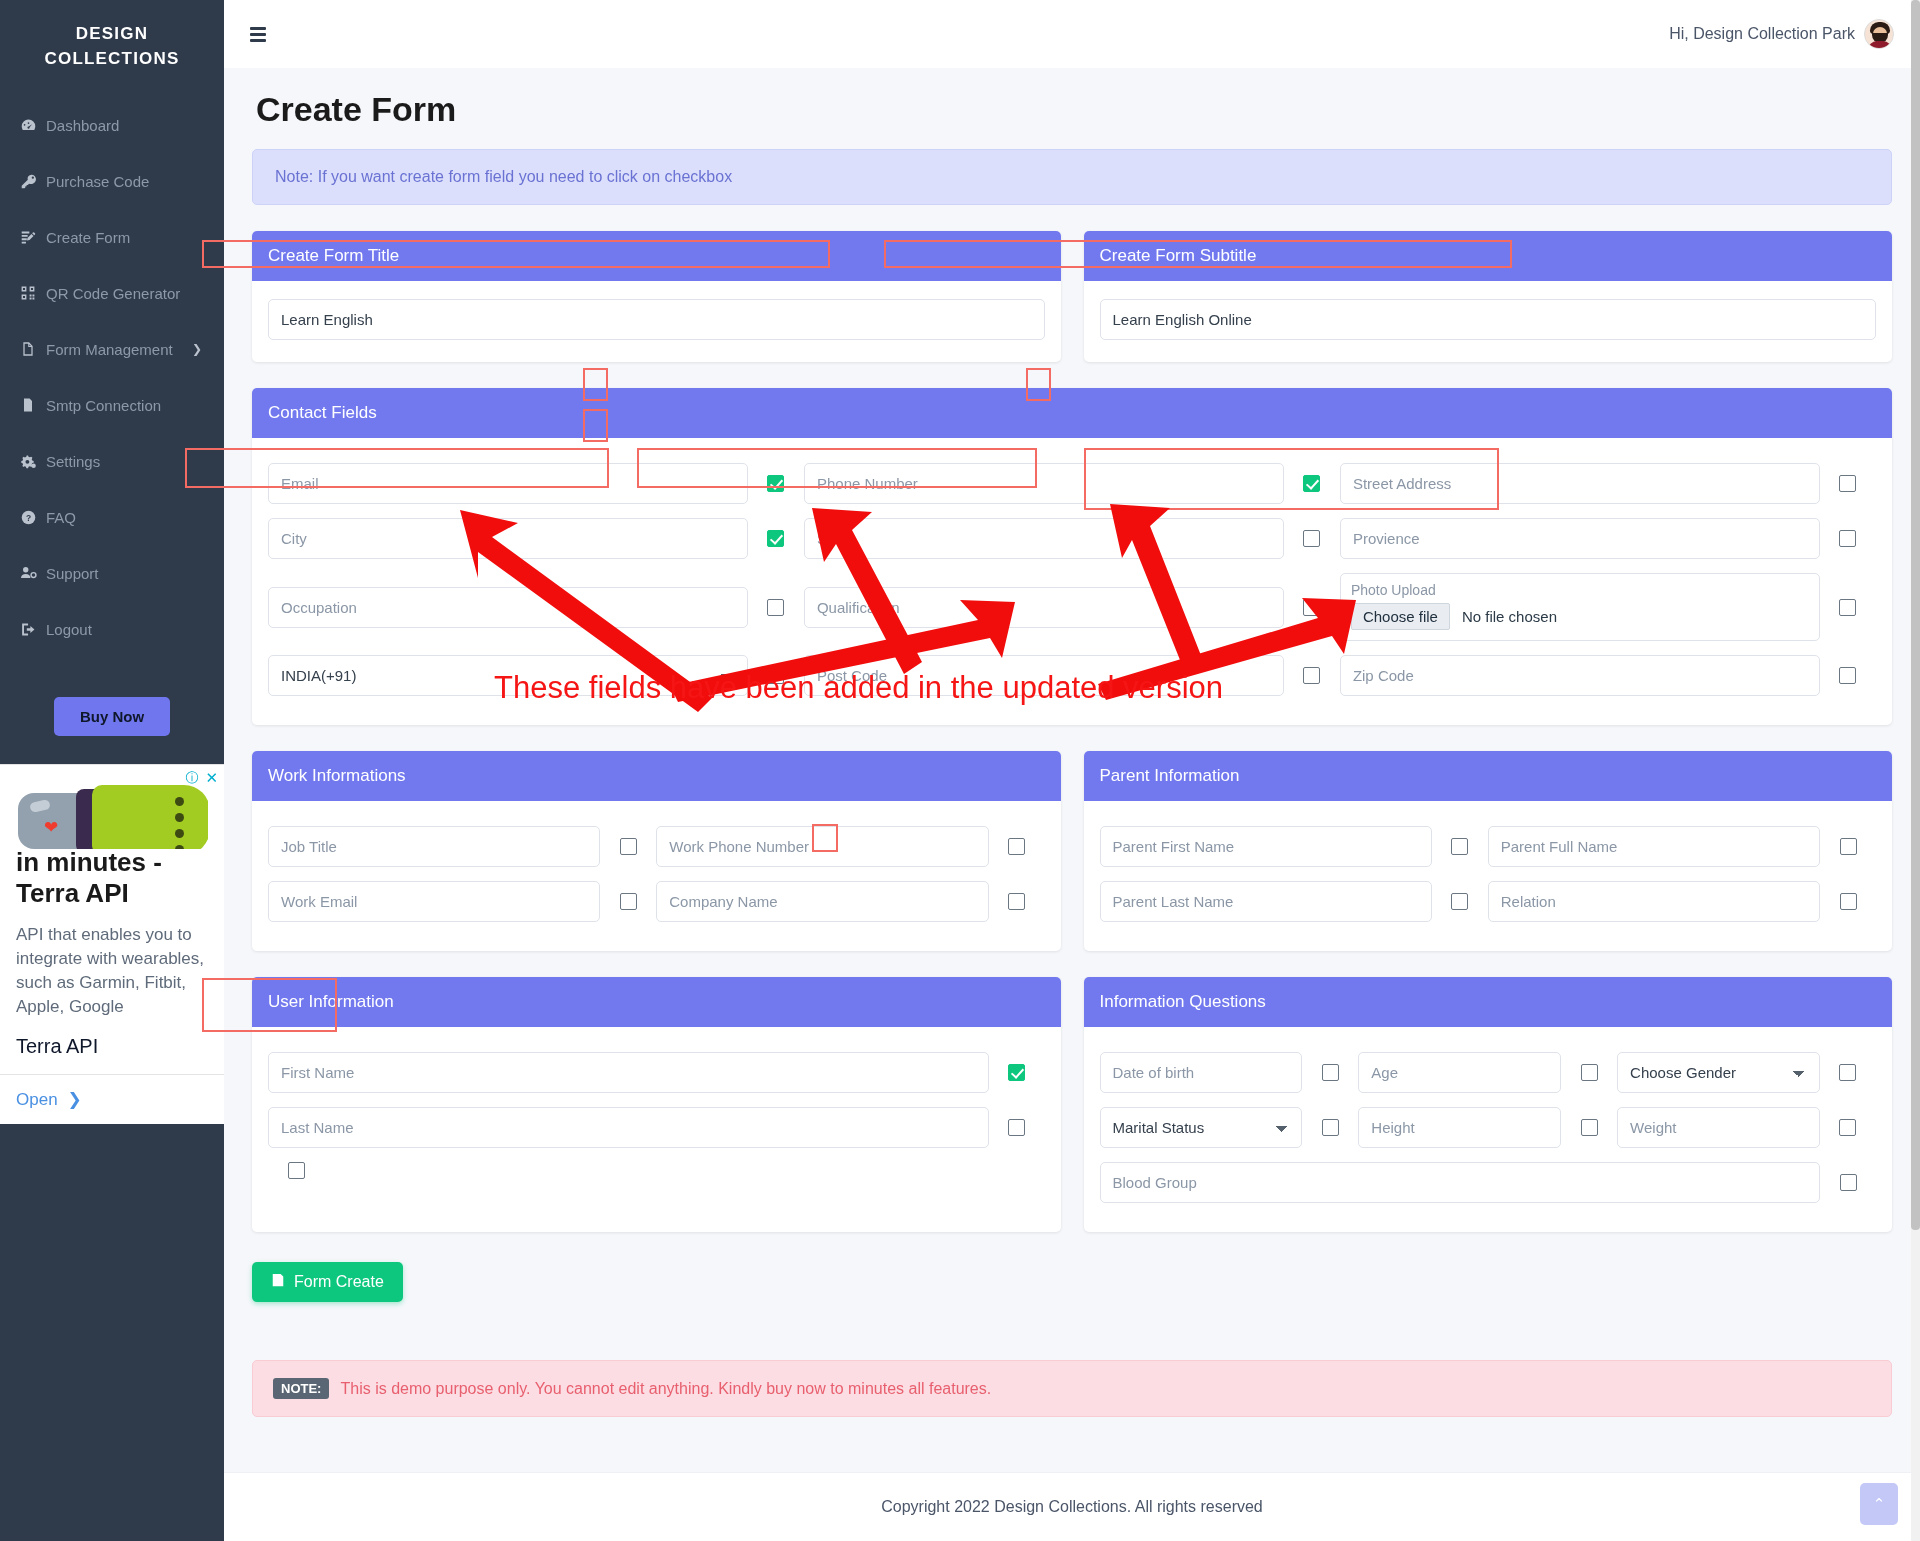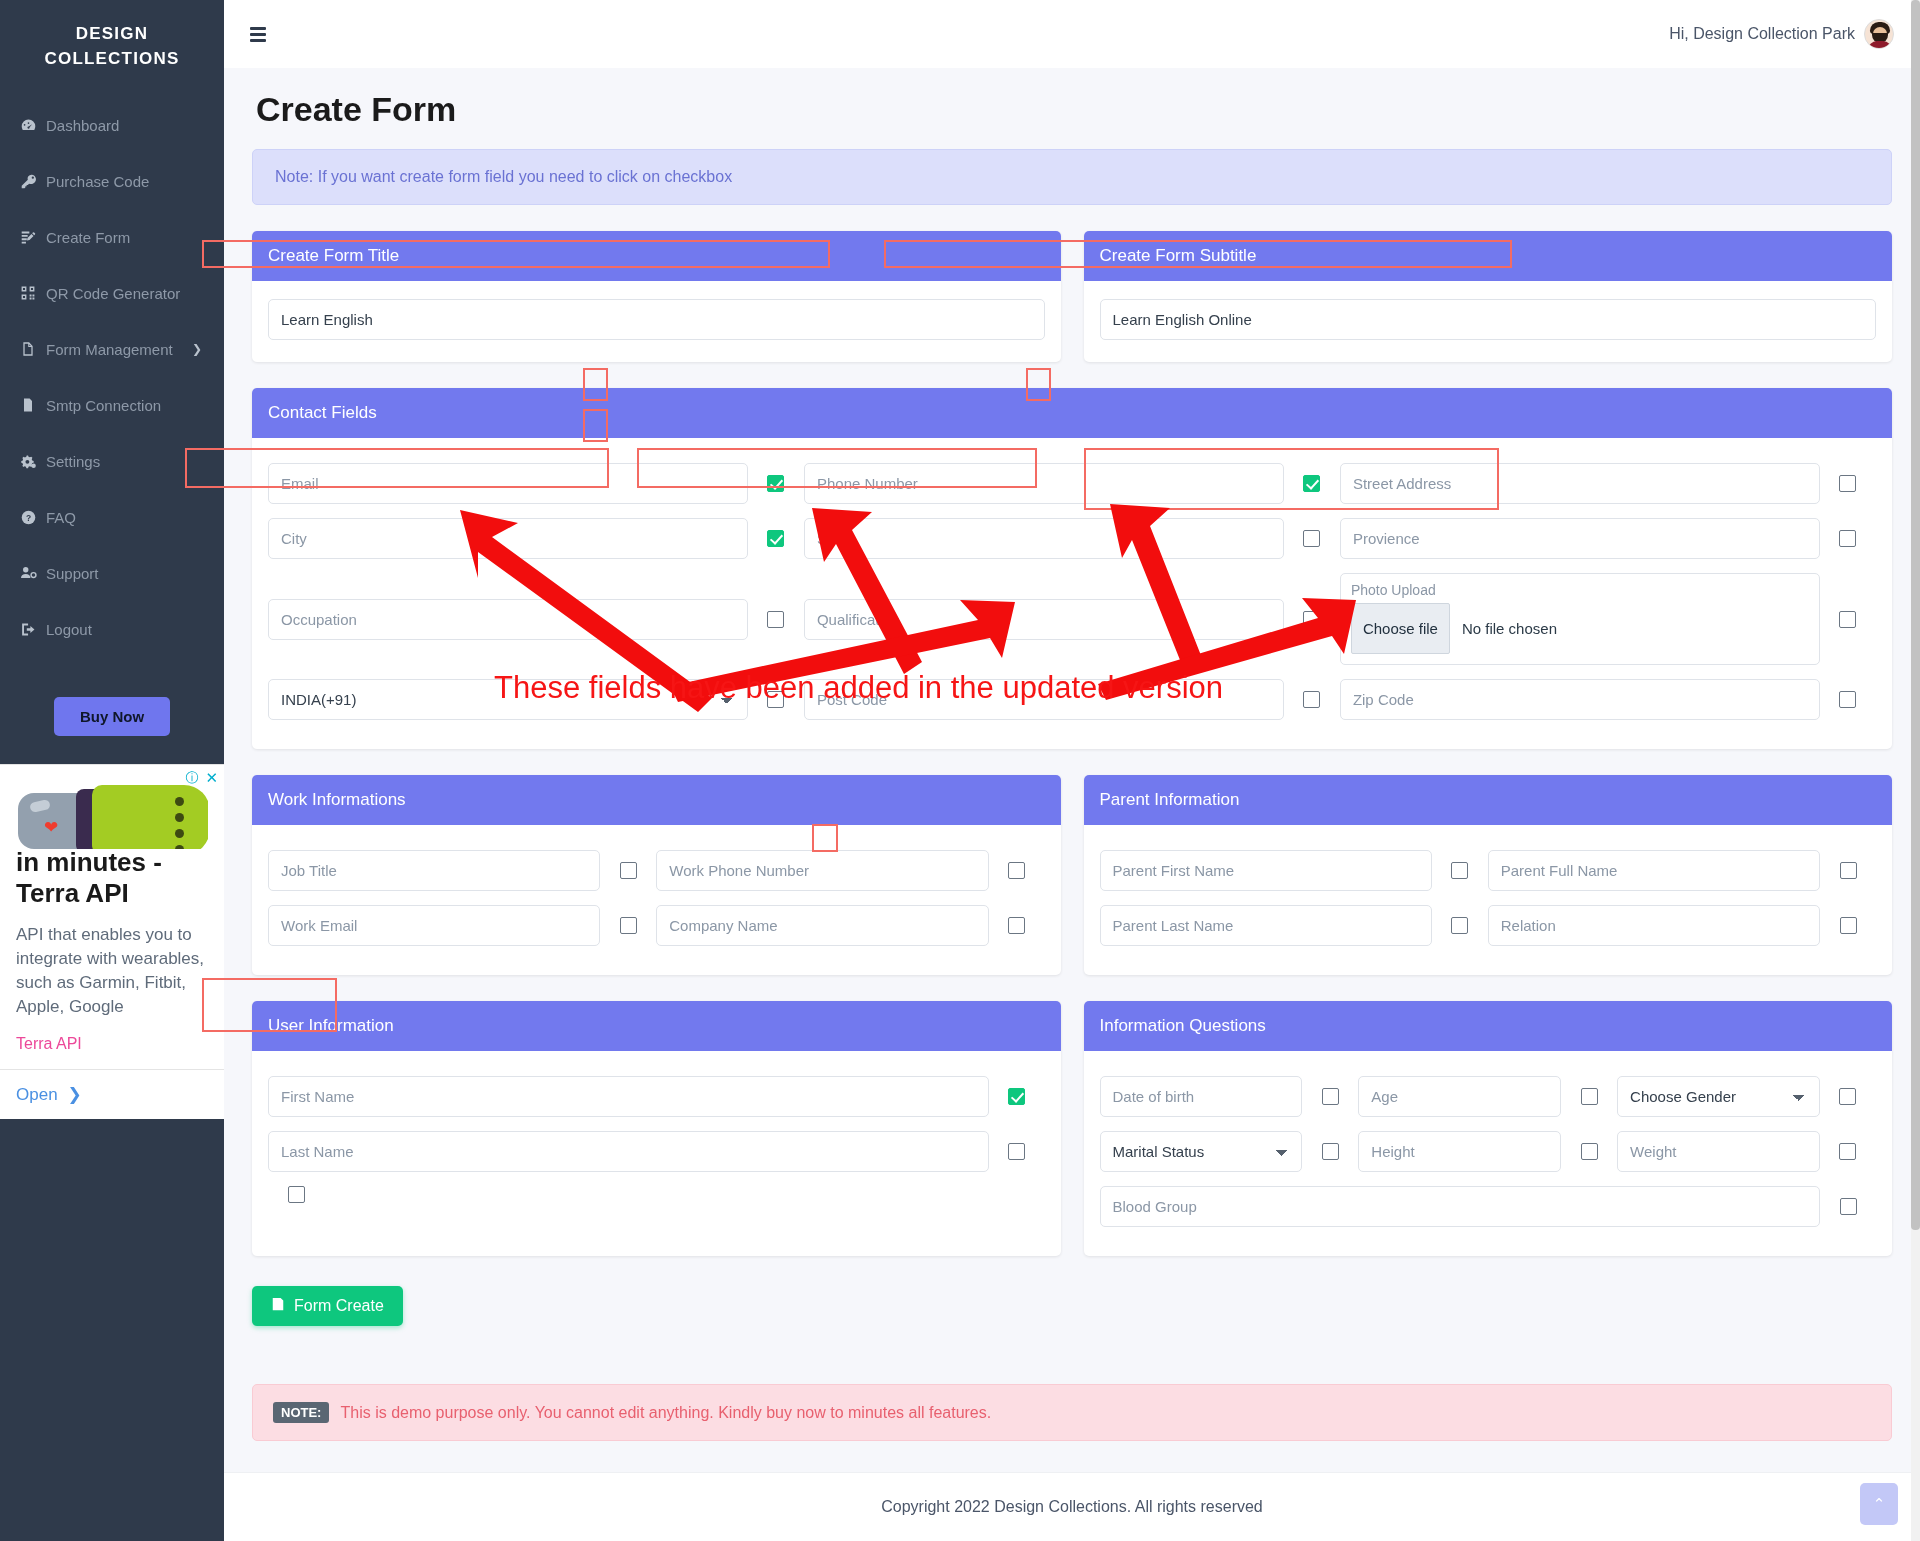--- a/index.html
+++ b/index.html
@@ -99,21 +99,21 @@
   .watch-band-r .dot{
     position:absolute; right:26px; width:9px; height:9px; border-radius:50%;
     background:#3d4a12;
   }
   .ad-body { padding: 12px 16px 4px 16px; }
   .ad-title {
     font-size: 26px; font-weight: bold; color: #1a1a1a;
     line-height: 1.18; margin-bottom: 14px;
   }
   .ad-desc { font-size: 17px; color: #5f6b7a; line-height: 1.42; }
-  .ad-brand { font-size: 16px; color: #ec4899; margin-top: 16px; padding-bottom: 12px;}
+  .ad-brand { font-size: 20px; color: #0f172a; margin-top: 16px; padding-bottom: 12px;}
   .ad-open {
     border-top: 1px solid #e4e4e4;
     padding: 14px 16px;
     color: #4a90e2; font-size: 17px;
     display: flex; align-items: center; gap: 10px;
     cursor: pointer;
   }
   #sidebar-foot { flex: 1; background: #2f3a4b; }
 
   
@@ -251,21 +251,21 @@
   
   .photo-box {
     border: 1px solid #dfe3e9; border-radius: 5px;
     padding: 8px 10px 10px 10px; width: 100%;
     background: #fff;
   }
   .photo-lbl { font-size: 14px; color: #8b97a6; margin-bottom: 5px; }
   .file-row { display: flex; align-items: center; gap: 12px; }
   .choose-file {
     background: #e9edf2; border: 1px solid #cfd6de; border-radius: 2px;
-    font-size: 15px; color: #22313f; padding: 16px 11px;
+    font-size: 15px; color: #22313f; padding: 4px 11px;
     cursor: pointer;
     font-family: "Liberation Sans", sans-serif;
   }
   .no-file { font-size: 15px; color: #2b3a47; }
 
   .create-wrap { margin: 4px 4px 0 4px; position: relative; display: inline-block; }
   .form-create {
     background: #0ec77e; color: #fff; border: none;
     border-radius: 5px; font-size: 16px;
     padding: 11px 19px; cursor: pointer;

